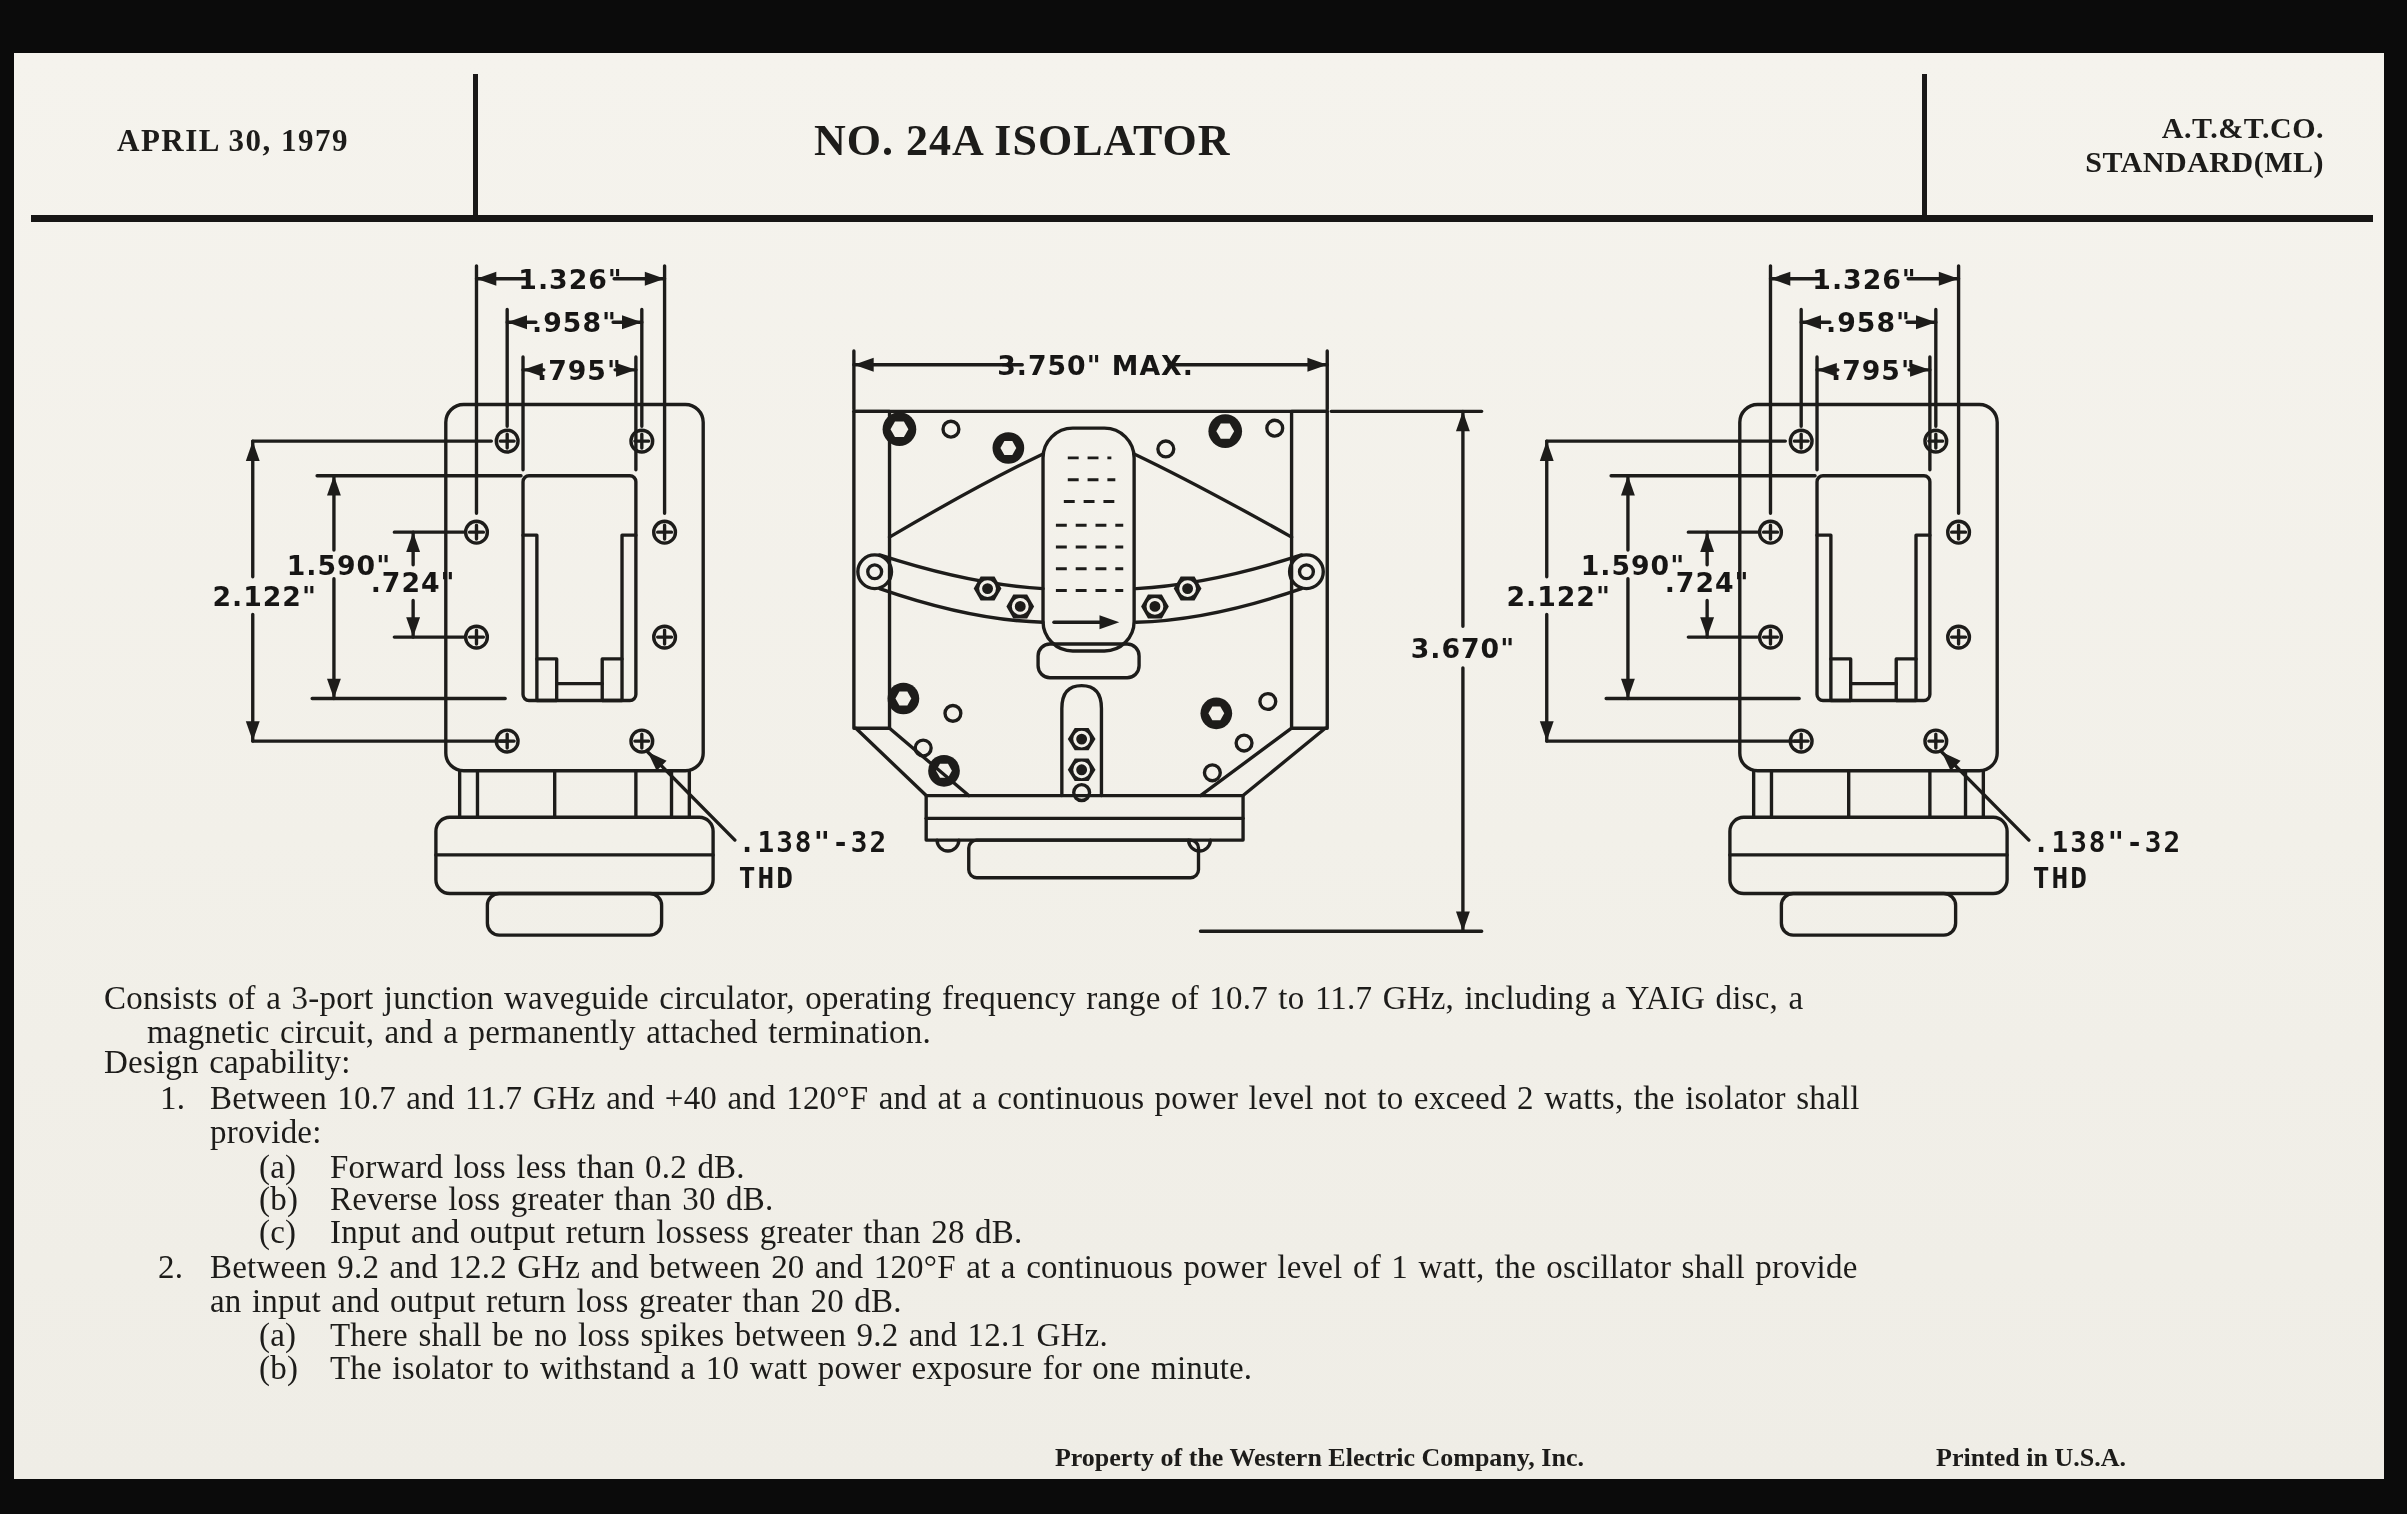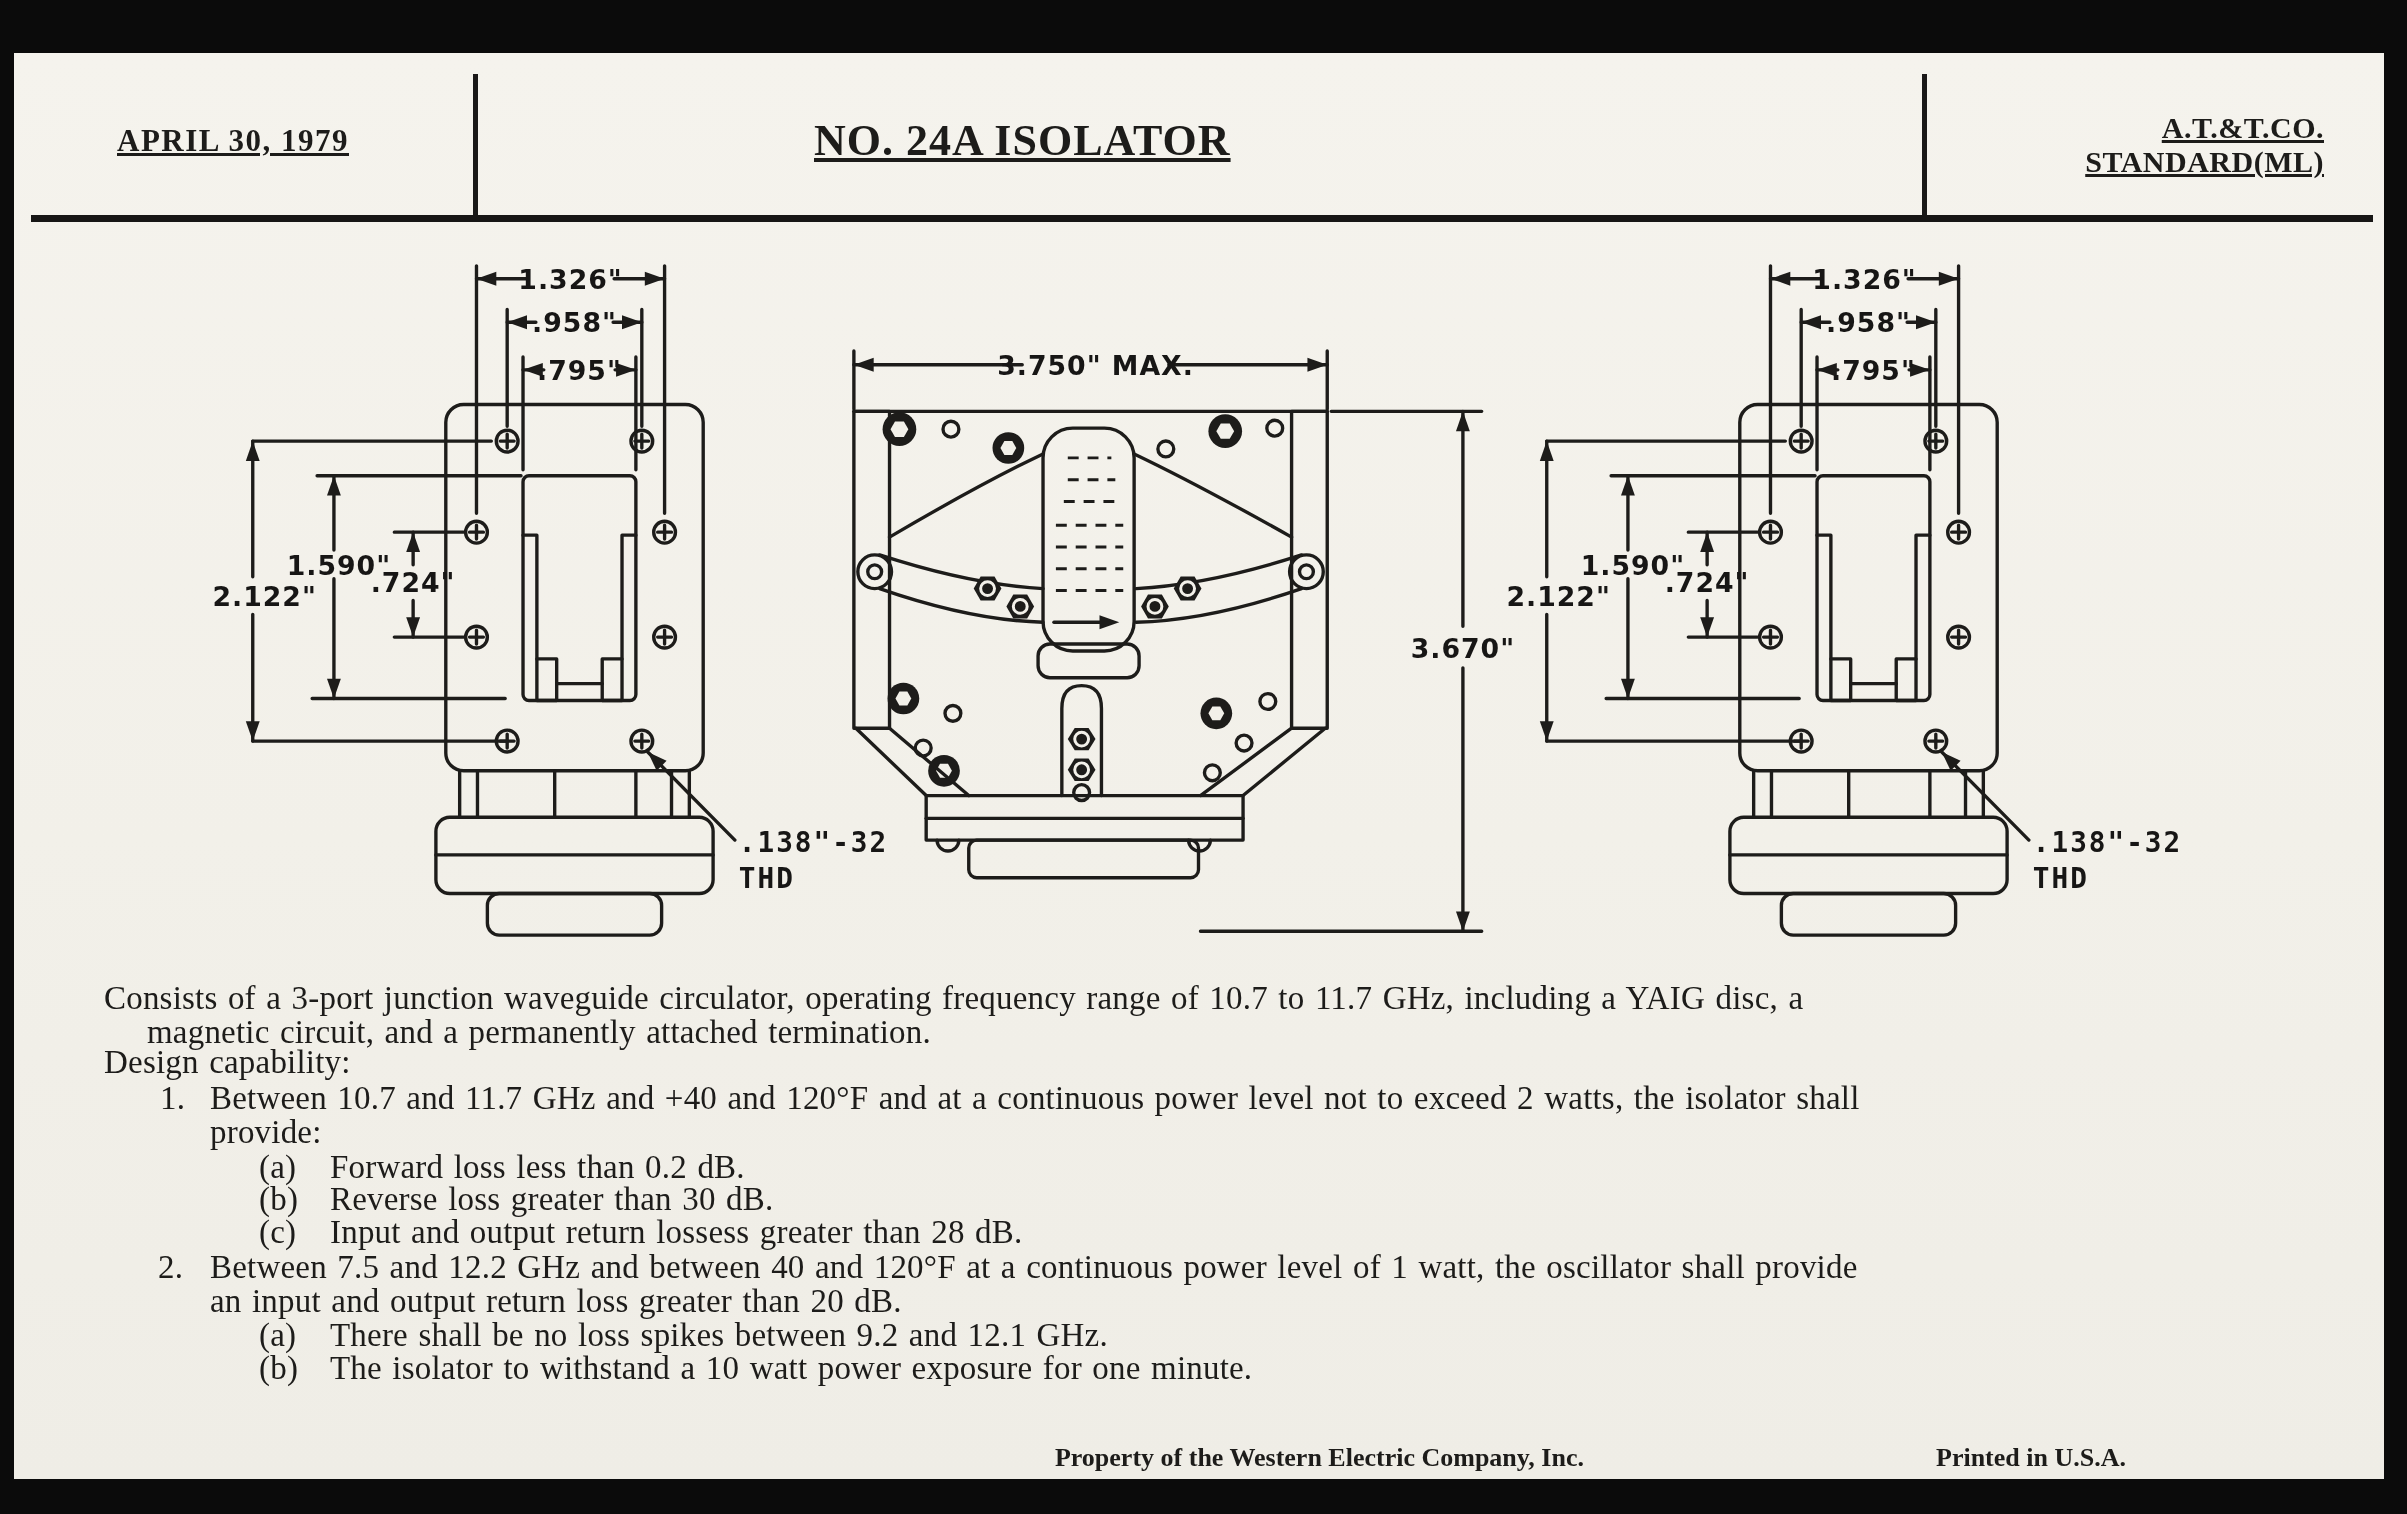--- a/index.html
+++ b/index.html
@@ -5,21 +5,21 @@
   html,body{margin:0;padding:0;}
   body{
     width:2408px;height:1515px;position:relative;overflow:hidden;
     background:#0b0b0b;
     font-family:"Liberation Serif", serif;color:#1d1c1a;
   }
   .paper{
     position:absolute;left:14px;top:53px;width:2370px;height:1426px;
     background:linear-gradient(180deg,#f5f3ed 0%,#f2f0e9 55%,#efede6 100%);
   }
-  .abs{position:absolute;text-decoration:underline;}
+  .abs{position:absolute;}
   
   .date{left:117px;top:123px;font-size:31px;font-weight:bold;letter-spacing:1.5px;white-space:nowrap;}
   .title{left:814px;top:115px;width:693px;font-size:44px;font-weight:bold;letter-spacing:1px;white-space:nowrap;}
   .org{left:1968px;top:111px;width:356px;text-align:right;font-weight:bold;font-size:30px;line-height:34px;letter-spacing:0.5px;}
   .vdiv{top:74px;height:142px;width:5px;background:#1a1918;}
   .vdiv.d1{left:473px;} .vdiv.d2{left:1922px;}
   .hrule{left:31px;top:215px;width:2342px;height:7px;background:#171615;}
   
   svg.draw{position:absolute;overflow:visible;}
   .ln{stroke:#1d1c1a;stroke-width:3.4;fill:none;stroke-linecap:round;stroke-linejoin:round;}
@@ -237,21 +237,21 @@
 <div class="bt" style="left:210px;top:1114px">provide:</div>
 
 <div class="bt" style="left:259px;top:1149px">(a)</div>
 <div class="bt" style="left:330px;top:1149px">Forward loss less than 0.2 dB.</div>
 <div class="bt" style="left:259px;top:1181px">(b)</div>
 <div class="bt" style="left:330px;top:1181px">Reverse loss greater than 30 dB.</div>
 <div class="bt" style="left:259px;top:1214px">(c)</div>
 <div class="bt" style="left:330px;top:1214px">Input and output return lossess greater than 28 dB.</div>
 
 <div class="bt" style="left:158px;top:1249px">2.</div>
-<div class="bt" style="left:210px;top:1249px">Between 7.5 and 12.2 GHz and between 40 and 120°F at a continuous power level of 1 watt, the oscillator shall provide</div>
+<div class="bt" style="left:210px;top:1249px">Between 9.2 and 12.2 GHz and between 20 and 120°F at a continuous power level of 1 watt, the oscillator shall provide</div>
 <div class="bt" style="left:210px;top:1283px">an input and output return loss greater than 20 dB.</div>
 
 <div class="bt" style="left:259px;top:1317px">(a)</div>
 <div class="bt" style="left:330px;top:1317px">There shall be no loss spikes between 9.2 and 12.1 GHz.</div>
 <div class="bt" style="left:259px;top:1350px">(b)</div>
 <div class="bt" style="left:330px;top:1350px">The isolator to withstand a 10 watt power exposure for one minute.</div>
 
 <div class="foot prop">Property of the Western Electric Company, Inc.</div>
 <div class="foot printed">Printed in U.S.A.</div>
 

